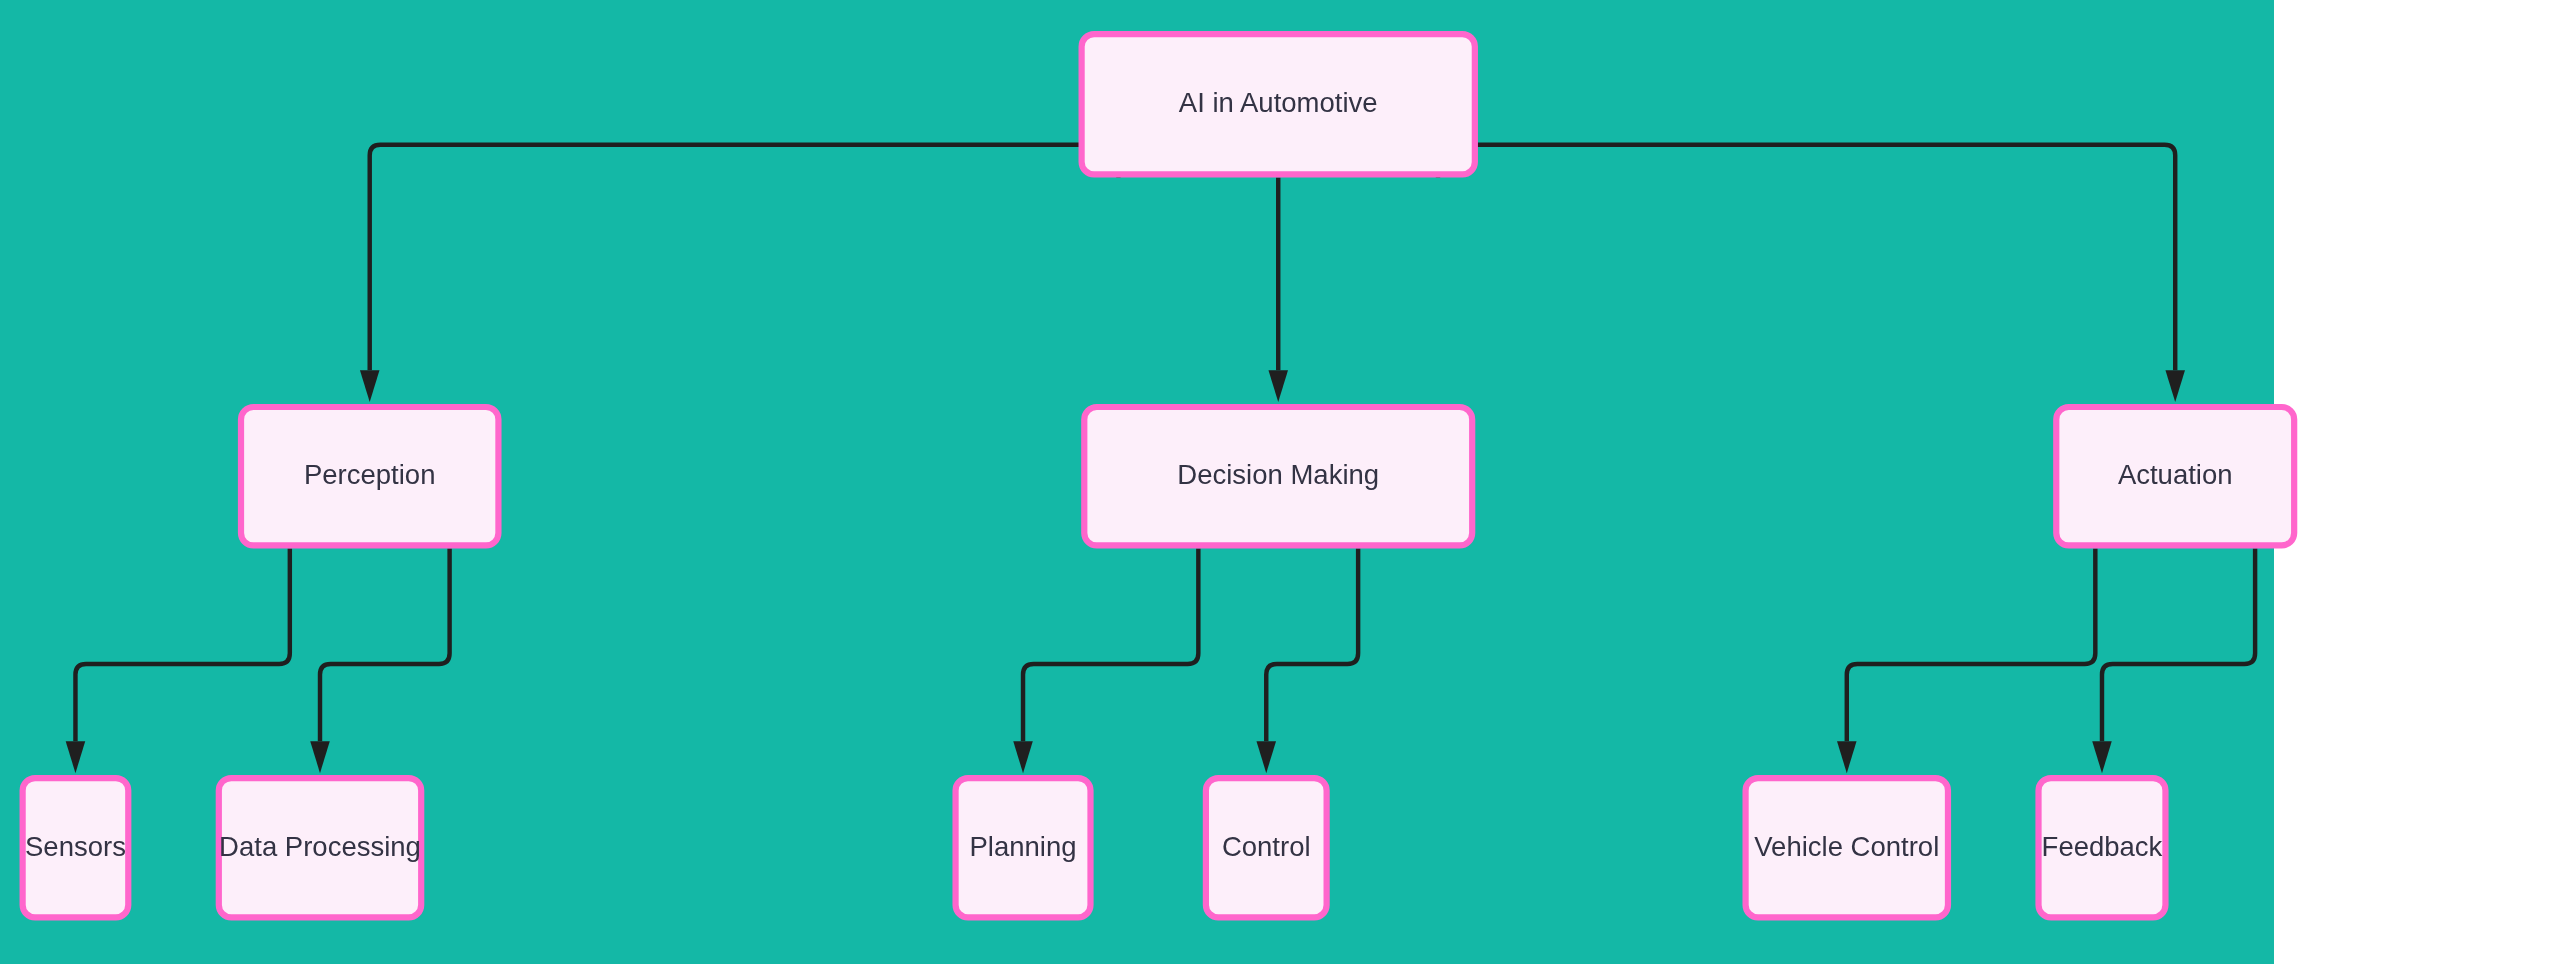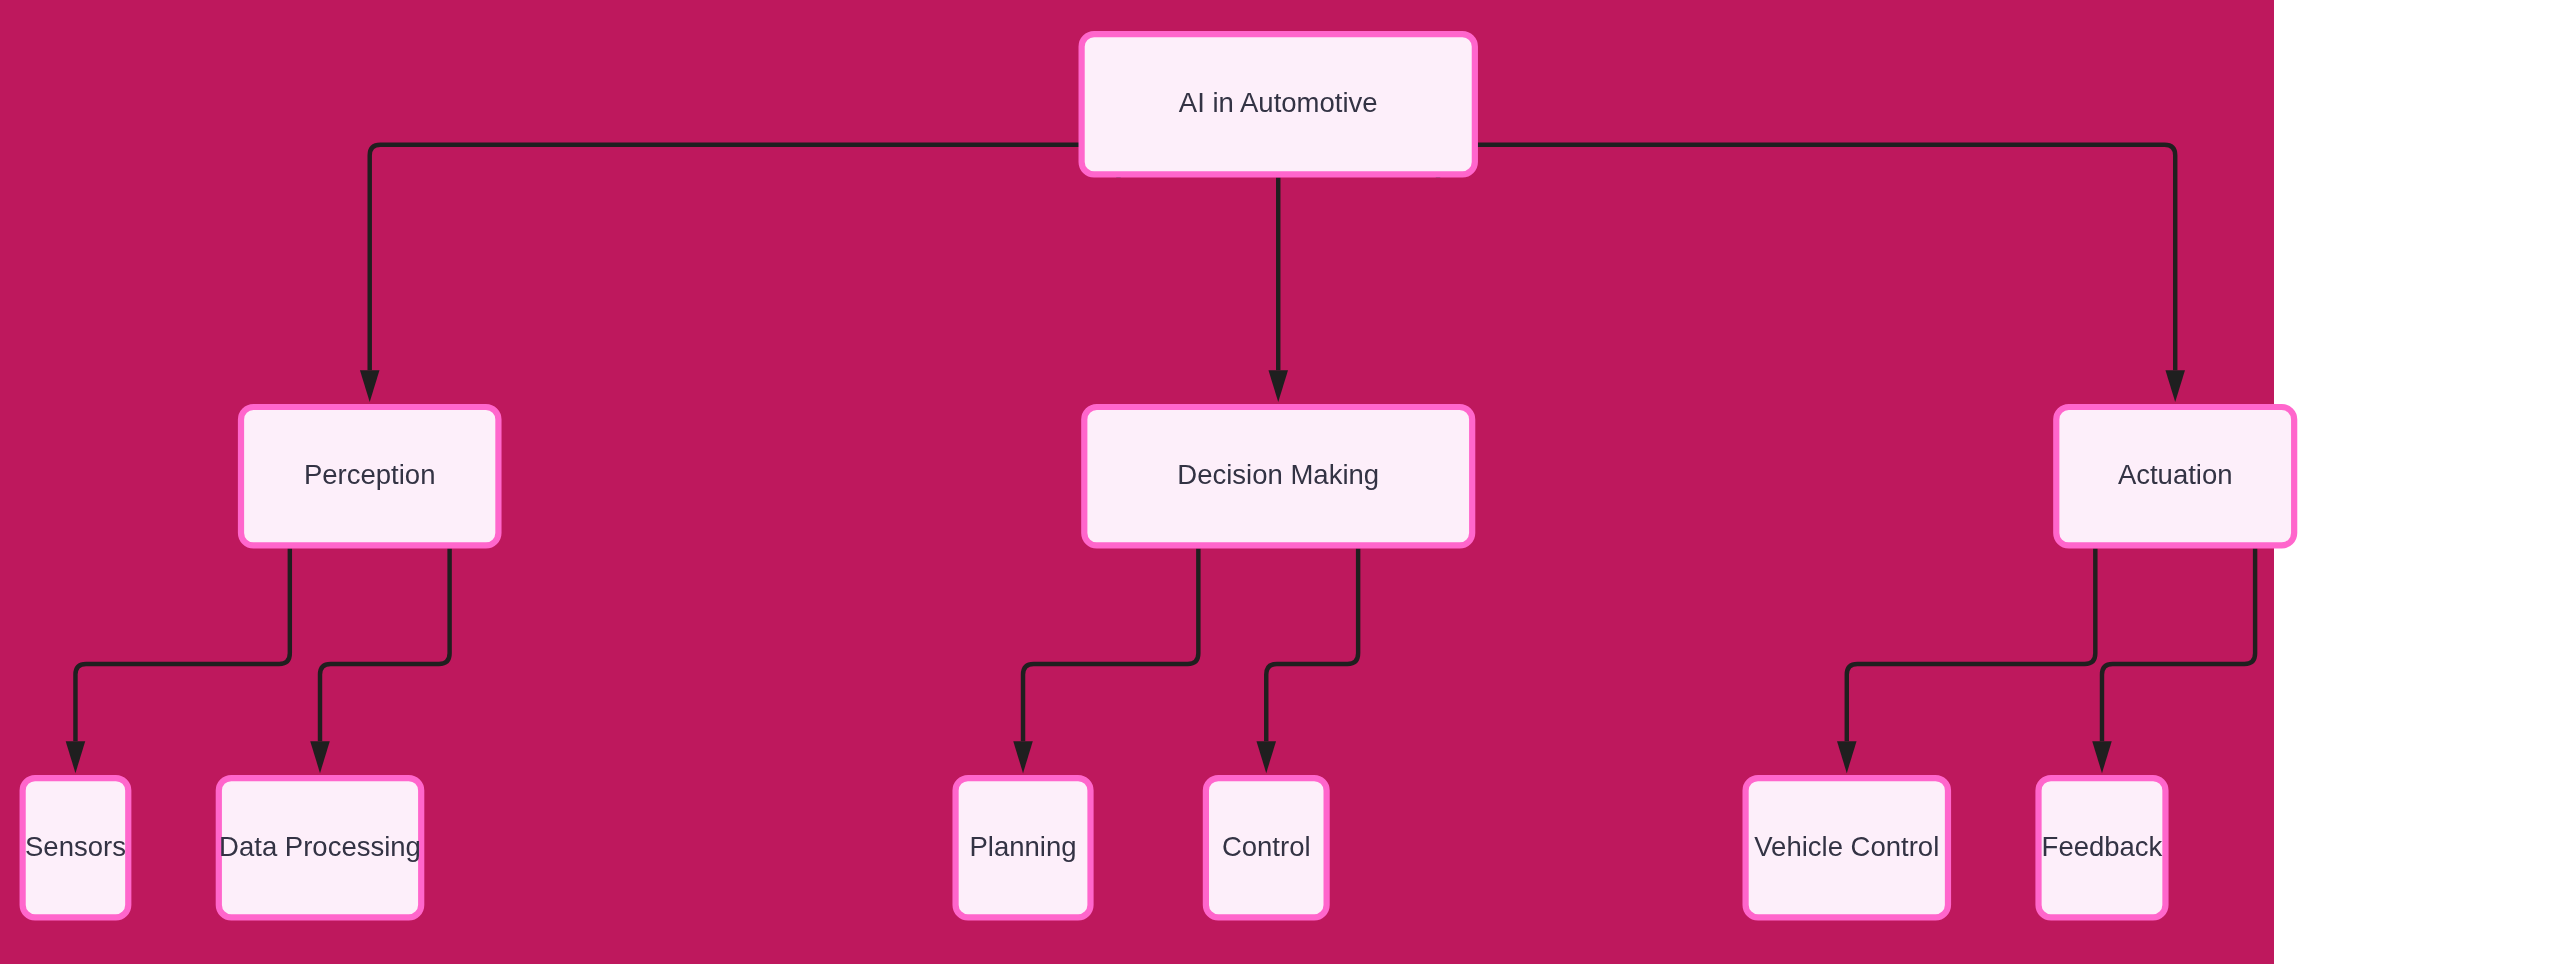--- a/index.html
+++ b/index.html
@@ -10,21 +10,21 @@
   body {
     width: 2576px;
     height: 964px;
     overflow: hidden;
     font-family: "Liberation Sans", sans-serif;
   }
   #flowchart-root {
     position: relative;
     width: 2274px;
     height: 964px;
-    background: #be185d;
+    background: #14b8a6;
   }
   svg#diagram {
     position: absolute;
     top: 0;
     left: 0;
     width: 2576px;
     height: 964px;
     display: block;
   }
   .node-rect {

